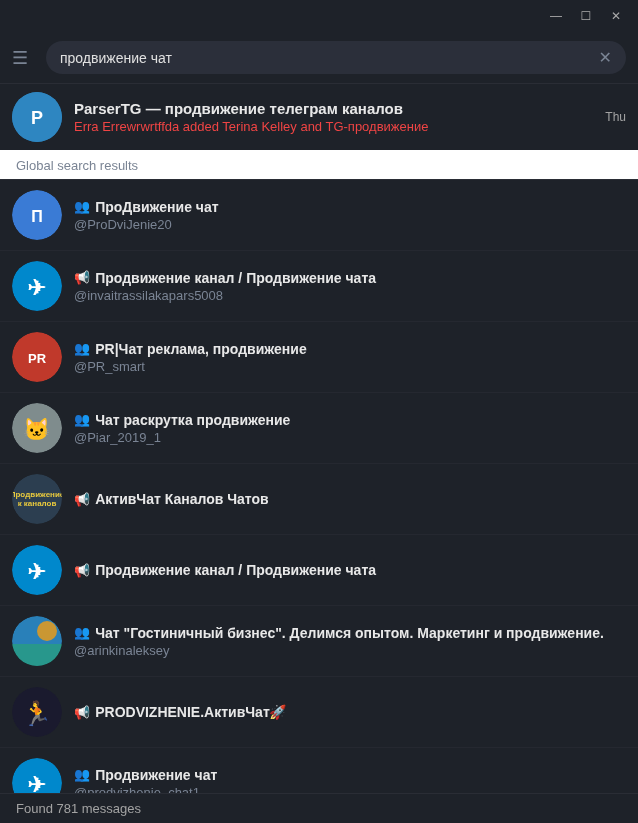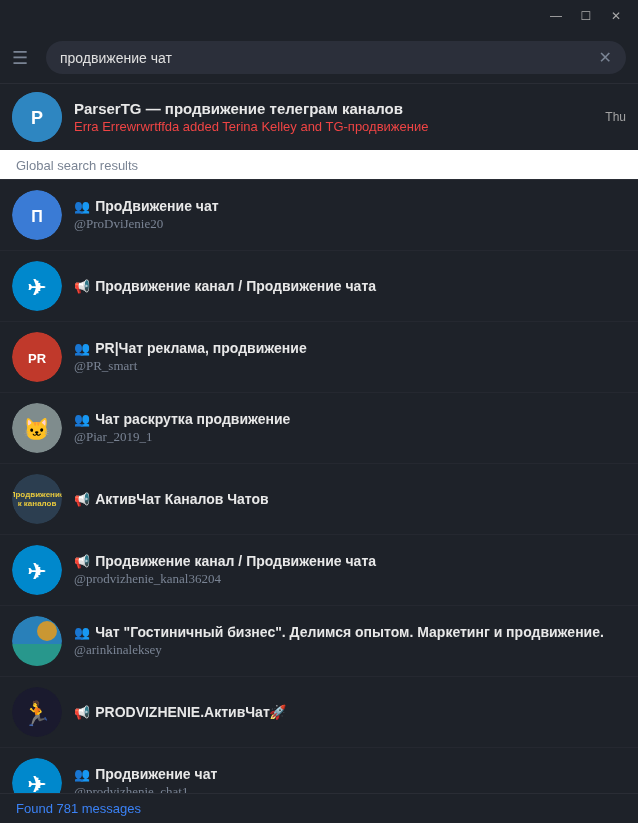--- a/index.html
+++ b/index.html
@@ -148,21 +148,20 @@
       font-weight: 600;
       color: #e8e8e8;
       display: flex;
       align-items: center;
       gap: 5px;
     }
     .result-handle {
       font-size: 13px;
       color: #7a8494;
       margin-top: 2px;
-      font-family: Liberation Serif, serif;
     }
     .type-icon {
       font-size: 13px;
       color: #7a8494;
     }
 
     
     .footer {
       position: absolute;
       bottom: 0;
@@ -170,21 +169,21 @@
       right: 0;
       height: 30px;
       background: #1e2229;
       border-top: 1px solid #2a2d35;
       display: flex;
       align-items: center;
       padding: 0 16px;
     }
     .footer-text {
       font-size: 13px;
-      color: #3b82f6;
+      color: #a3a3a3;
     }
 
     
     .av-blue { background: #2e86c1; }
   </style>
 </head>
 <body>
 
 <div class="title-bar">
   <div class="title-btn">
@@ -243,20 +242,21 @@
         <svg viewBox="0 0 50 50" xmlns="http://www.w3.org/2000/svg">
           <circle cx="25" cy="25" r="25" fill="#0088cc"></circle>
           <text x="50%" y="56%" dominant-baseline="middle" text-anchor="middle" fill="white" font-size="22" font-weight="bold">✈</text>
         </svg>
       </div>
     <div class="result-content">
       <div class="result-name">
         <span class="type-icon">📢</span>
         <span>Продвижение канал / Продвижение чата</span>
       </div>
+      <div class="result-handle">@invaitrassilakapars5008</div>
     </div>
   </div>
     <div class="result-item">
     <div class="avatar">
         <svg viewBox="0 0 50 50" xmlns="http://www.w3.org/2000/svg">
           <circle cx="25" cy="25" r="25" fill="#c0392b"></circle>
           <text x="50%" y="56%" dominant-baseline="middle" text-anchor="middle" fill="white" font-size="13" font-weight="bold">PR</text>
         </svg>
       </div>
     <div class="result-content">
@@ -302,21 +302,20 @@
         <svg viewBox="0 0 50 50" xmlns="http://www.w3.org/2000/svg">
           <circle cx="25" cy="25" r="25" fill="#0088cc"></circle>
           <text x="50%" y="56%" dominant-baseline="middle" text-anchor="middle" fill="white" font-size="22" font-weight="bold">✈</text>
         </svg>
       </div>
     <div class="result-content">
       <div class="result-name">
         <span class="type-icon">📢</span>
         <span>Продвижение канал / Продвижение чата</span>
       </div>
-      <div class="result-handle">@prodvizhenie_kanal36204</div>
     </div>
   </div>
     <div class="result-item">
     <div class="avatar">
         <svg viewBox="0 0 50 50" xmlns="http://www.w3.org/2000/svg">
           <circle cx="25" cy="25" r="25" fill="#2980b9"></circle>
           <rect x="0" y="28" width="50" height="22" rx="0" fill="#27ae60" opacity="0.5"></rect>
           <circle cx="35" cy="15" r="10" fill="#f39c12" opacity="0.8"></circle>
         </svg>
       </div>

